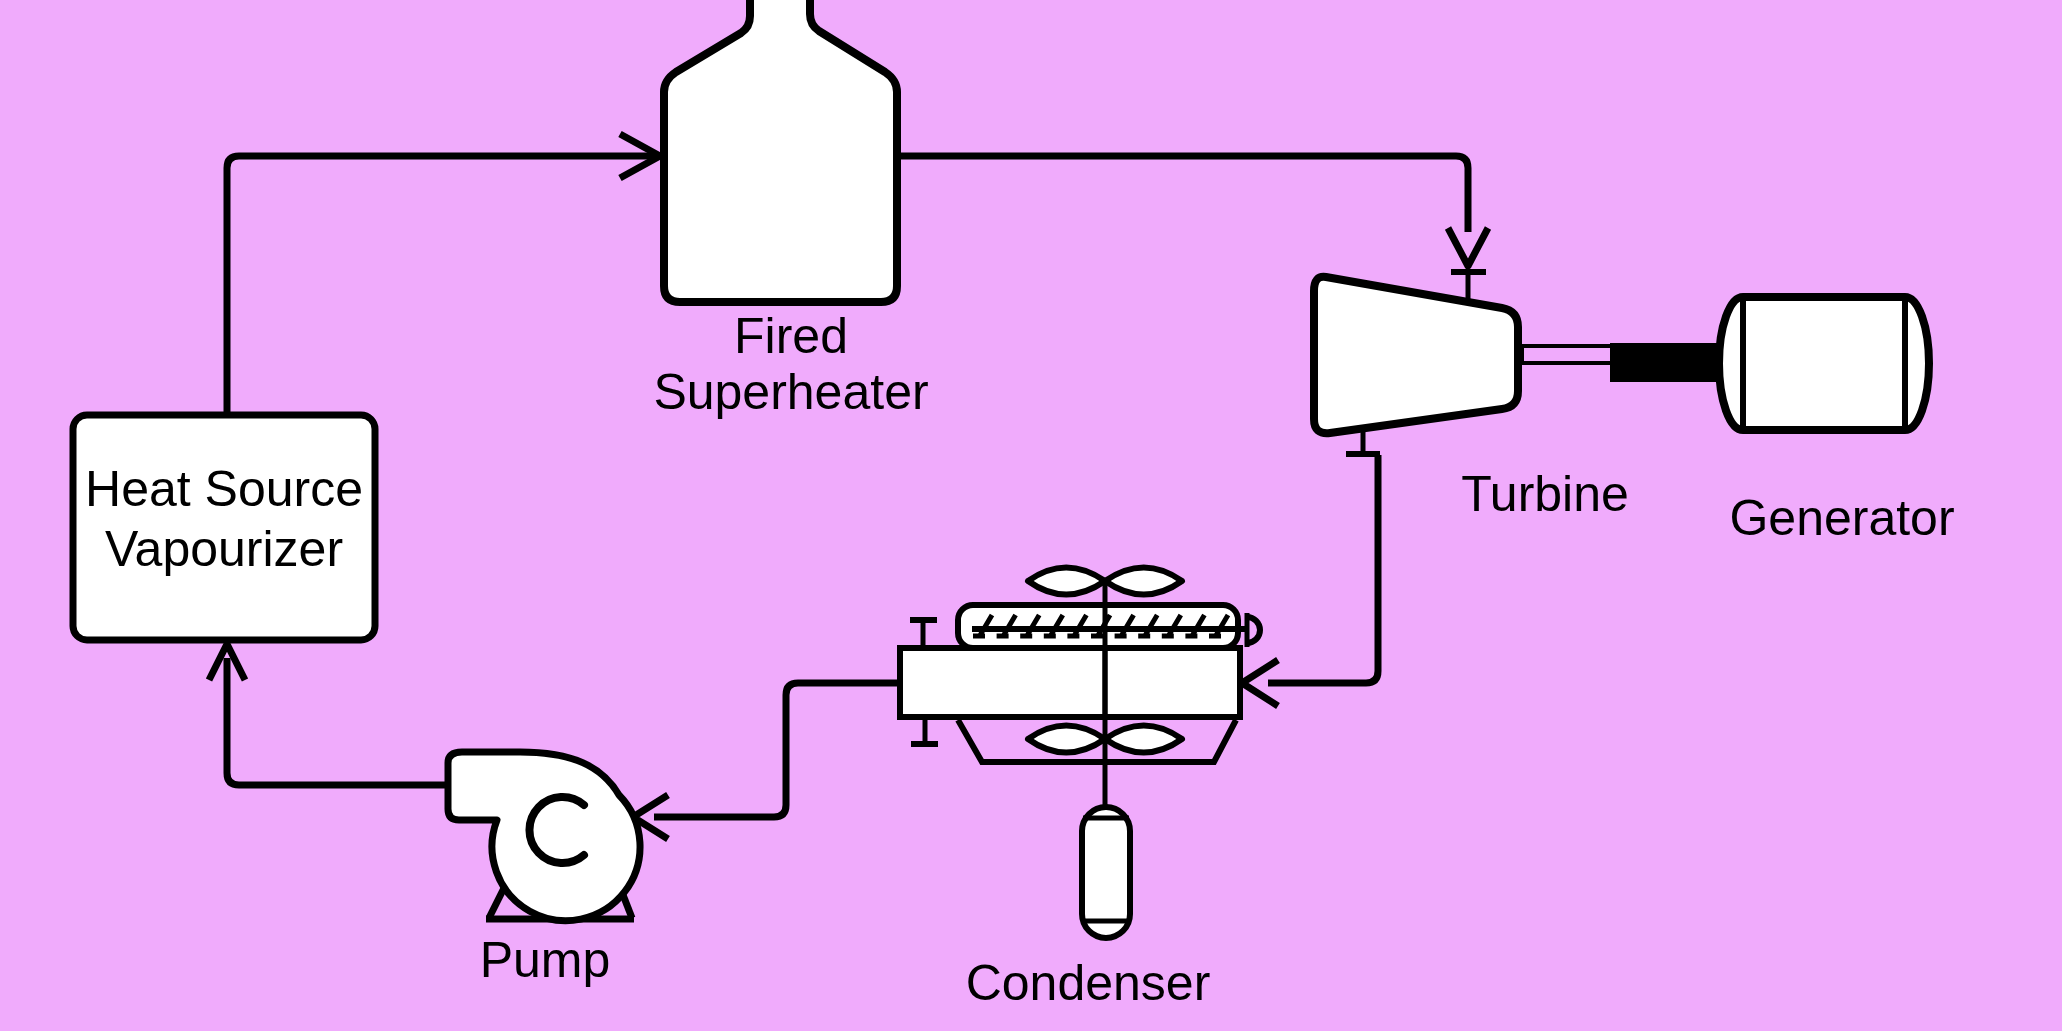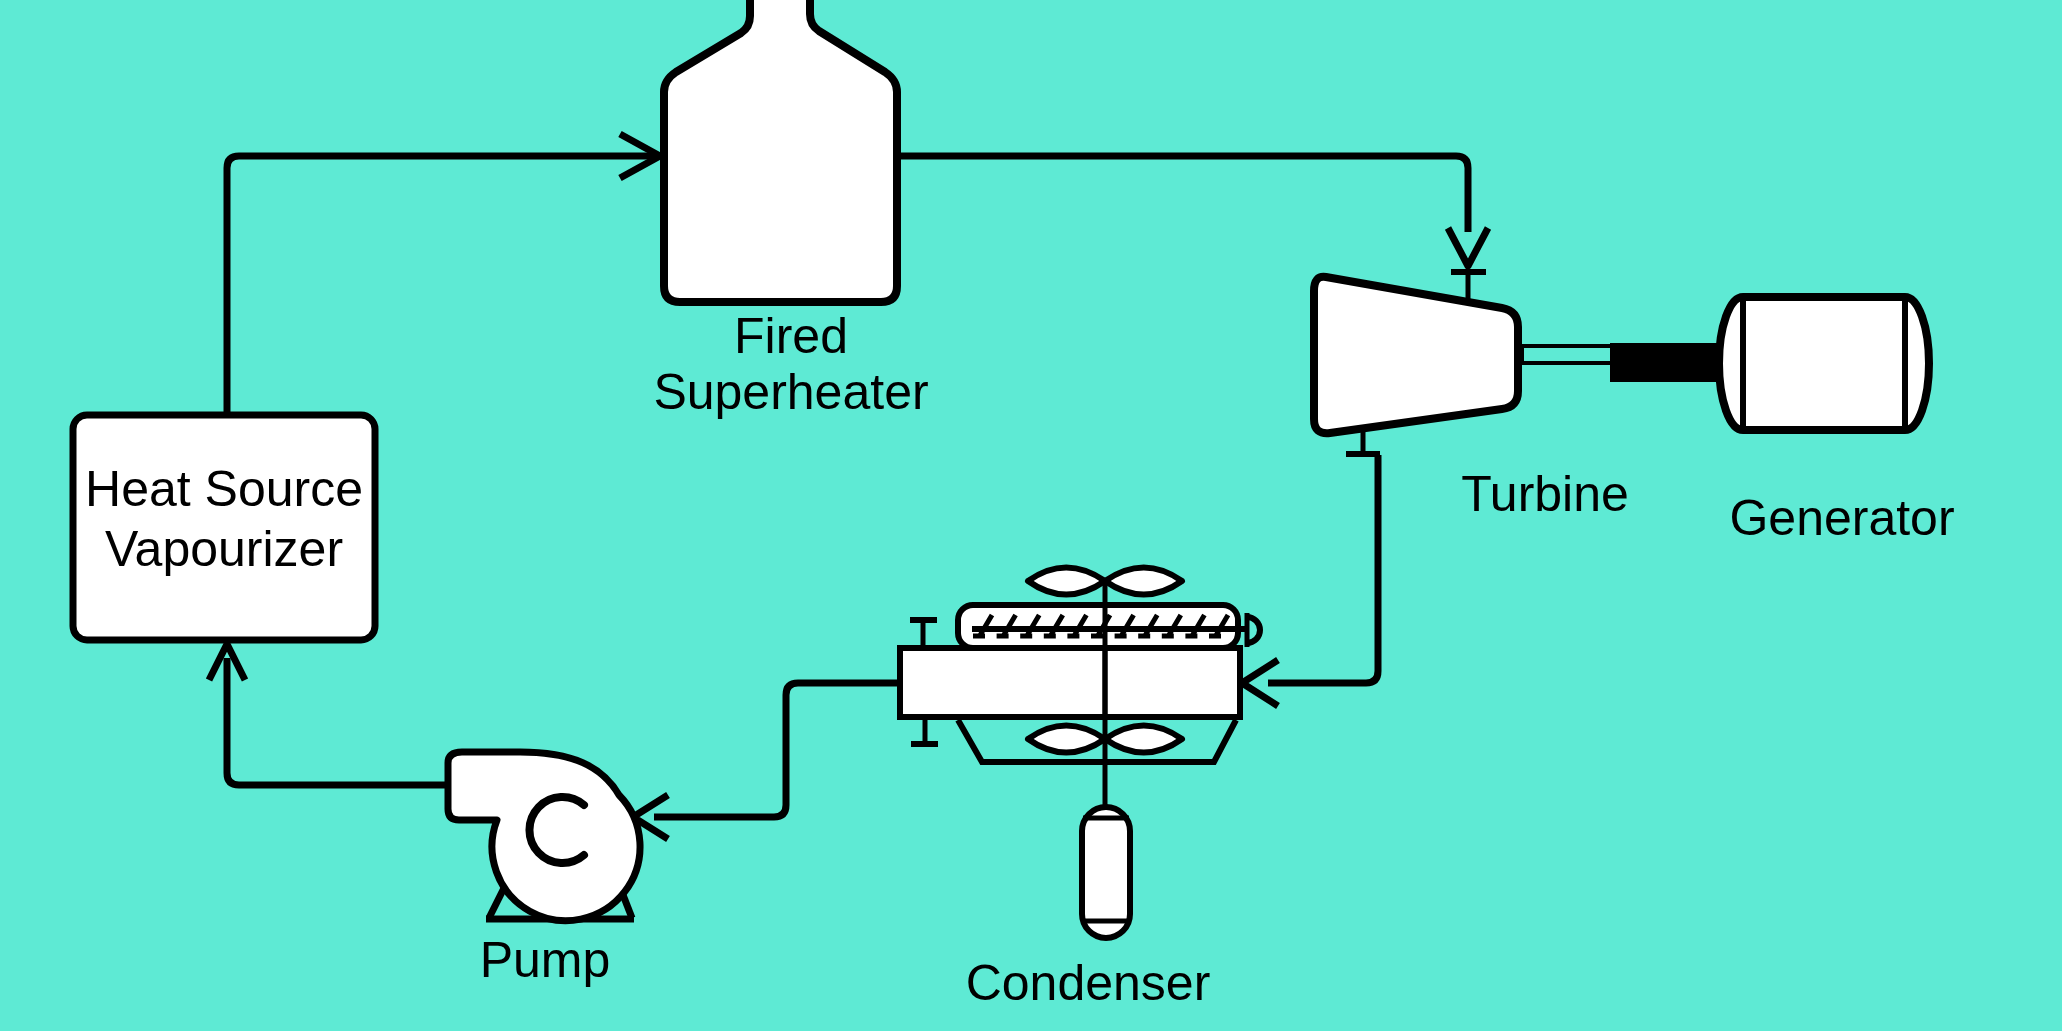--- a/index.html
+++ b/index.html
@@ -1,16 +1,16 @@
 <!DOCTYPE html>
 <html><head>
 <meta charset="utf-8">
 <style>
   html,body{margin:0;padding:0;background:#ffffff;}
-  .stage{width:2062px;height:1031px;position:relative;background:#5eead4;overflow:hidden;}
+  .stage{width:2062px;height:1031px;position:relative;background:#f0abfc;overflow:hidden;}
   svg{display:block;}
   text{font-family:"Liberation Sans","DejaVu Sans",sans-serif;font-size:50px;fill:#000;}
   .lbl{text-anchor:middle;}
   
   .s4{stroke:#000;stroke-width:4;fill:none;}
   .s5{stroke:#000;stroke-width:5;fill:none;}
   .s6{stroke:#000;stroke-width:6;fill:none;}
   .s7{stroke:#000;stroke-width:7;fill:none;}
   .s8{stroke:#000;stroke-width:8;fill:none;}
   .fw{fill:#ffffff;}

